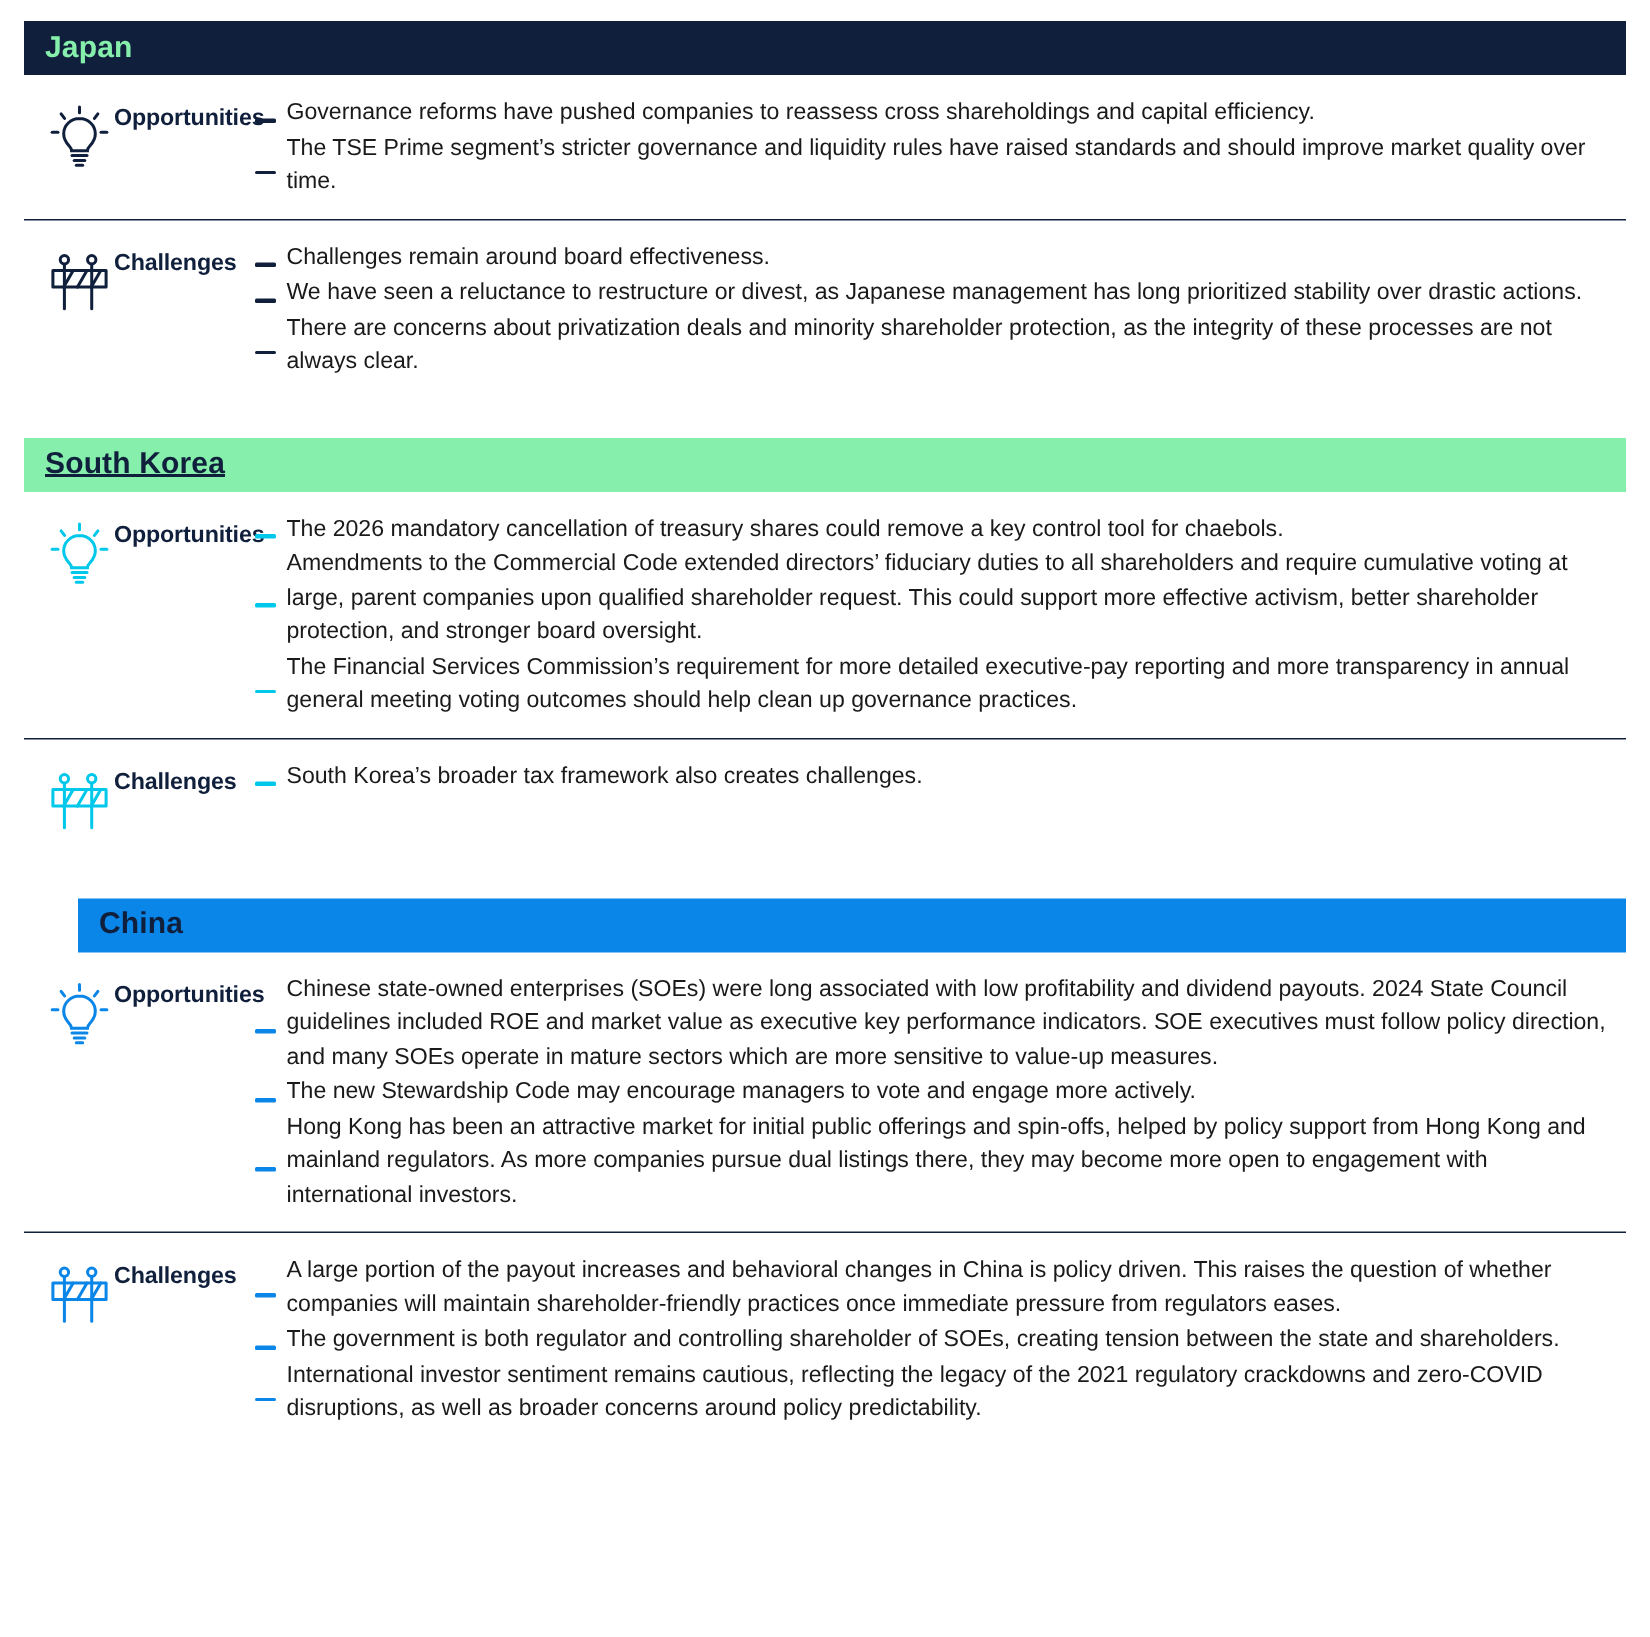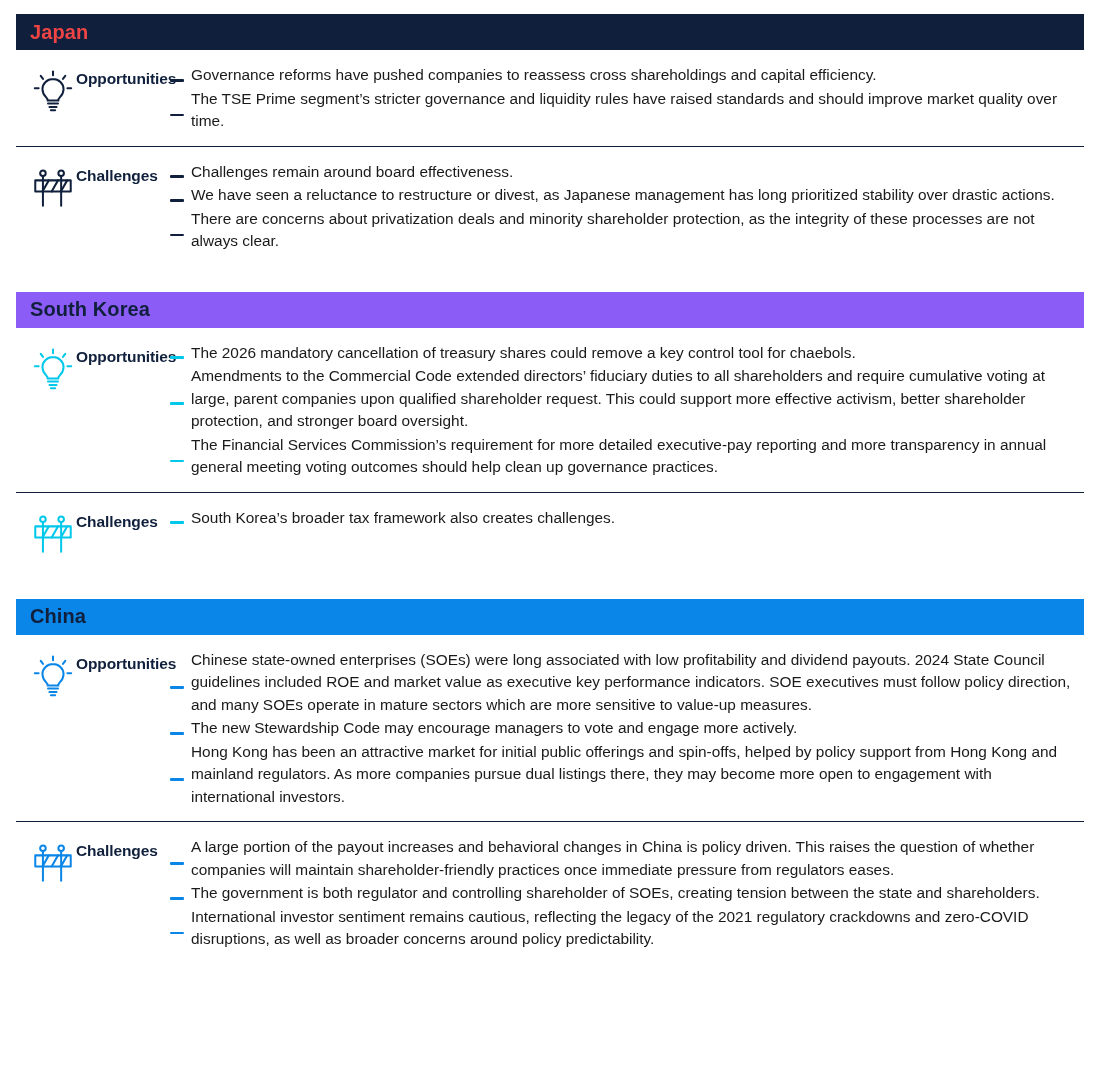--- a/index.html
+++ b/index.html
@@ -90,21 +90,21 @@
   .bullet-text { flex: 1 1 auto; }
 
   svg { display: block; }
 </style>
 </head>
 <body>
 
 <div class="page">
   <div id="regions-root">
       <div class="region">
-        <div class="region-header" style="background: rgb(16, 32, 60); color: #ef4444;">
+        <div class="region-header" style="background: rgb(16, 32, 60); color: #86efac;">
           <span>Japan</span>
         </div>
         <div class="row">
           <div class="row-label">
             <div class="row-icon">
               <svg width="46" height="46" viewBox="0 0 48 48" aria-hidden="true">
                 <g fill="none" stroke="#10203c" stroke-width="2.1" stroke-linecap="round">
                   <path d="M24 6.5 V2.5"></path>
                   <path d="M13.6 10.4 L11.2 7.2"></path>
                   <path d="M34.4 10.4 L36.8 7.2"></path>
@@ -158,21 +158,21 @@
               <span class="bullet-text">We have seen a reluctance to restructure or divest, as Japanese management has long prioritized stability over drastic actions.</span>
             </div>
             <div class="bullet">
               <span class="bullet-dash" style="background: rgb(16, 32, 60);"></span>
               <span class="bullet-text">There are concerns about privatization deals and minority shareholder protection, as the integrity of these processes are not always clear.</span>
             </div>
           </div>
         </div>
       </div>
       <div class="region">
-        <div class="region-header" style="background: #8b5cf6; color: rgb(16, 32, 60);">
+        <div class="region-header" style="background: #86efac; color: rgb(16, 32, 60); text-decoration: underline;">
           <span>South Korea</span>
         </div>
         <div class="row">
           <div class="row-label">
             <div class="row-icon">
               <svg width="46" height="46" viewBox="0 0 48 48" aria-hidden="true">
                 <g fill="none" stroke="#00c8eb" stroke-width="2.1" stroke-linecap="round">
                   <path d="M24 6.5 V2.5"></path>
                   <path d="M13.6 10.4 L11.2 7.2"></path>
                   <path d="M34.4 10.4 L36.8 7.2"></path>
@@ -222,21 +222,21 @@
           </div>
           <div class="bullets">
             <div class="bullet">
               <span class="bullet-dash" style="background: rgb(0, 200, 235);"></span>
               <span class="bullet-text">South Korea’s broader tax framework also creates challenges.</span>
             </div>
           </div>
         </div>
       </div>
       <div class="region">
-        <div class="region-header" style="background: rgb(10, 133, 232); color: rgb(16, 32, 60);">
+        <div class="region-header" style="background: rgb(10, 133, 232); color: rgb(16, 32, 60); margin-left: 36px;">
           <span>China</span>
         </div>
         <div class="row">
           <div class="row-label">
             <div class="row-icon">
               <svg width="46" height="46" viewBox="0 0 48 48" aria-hidden="true">
                 <g fill="none" stroke="#0a85e8" stroke-width="2.1" stroke-linecap="round">
                   <path d="M24 6.5 V2.5"></path>
                   <path d="M13.6 10.4 L11.2 7.2"></path>
                   <path d="M34.4 10.4 L36.8 7.2"></path>

